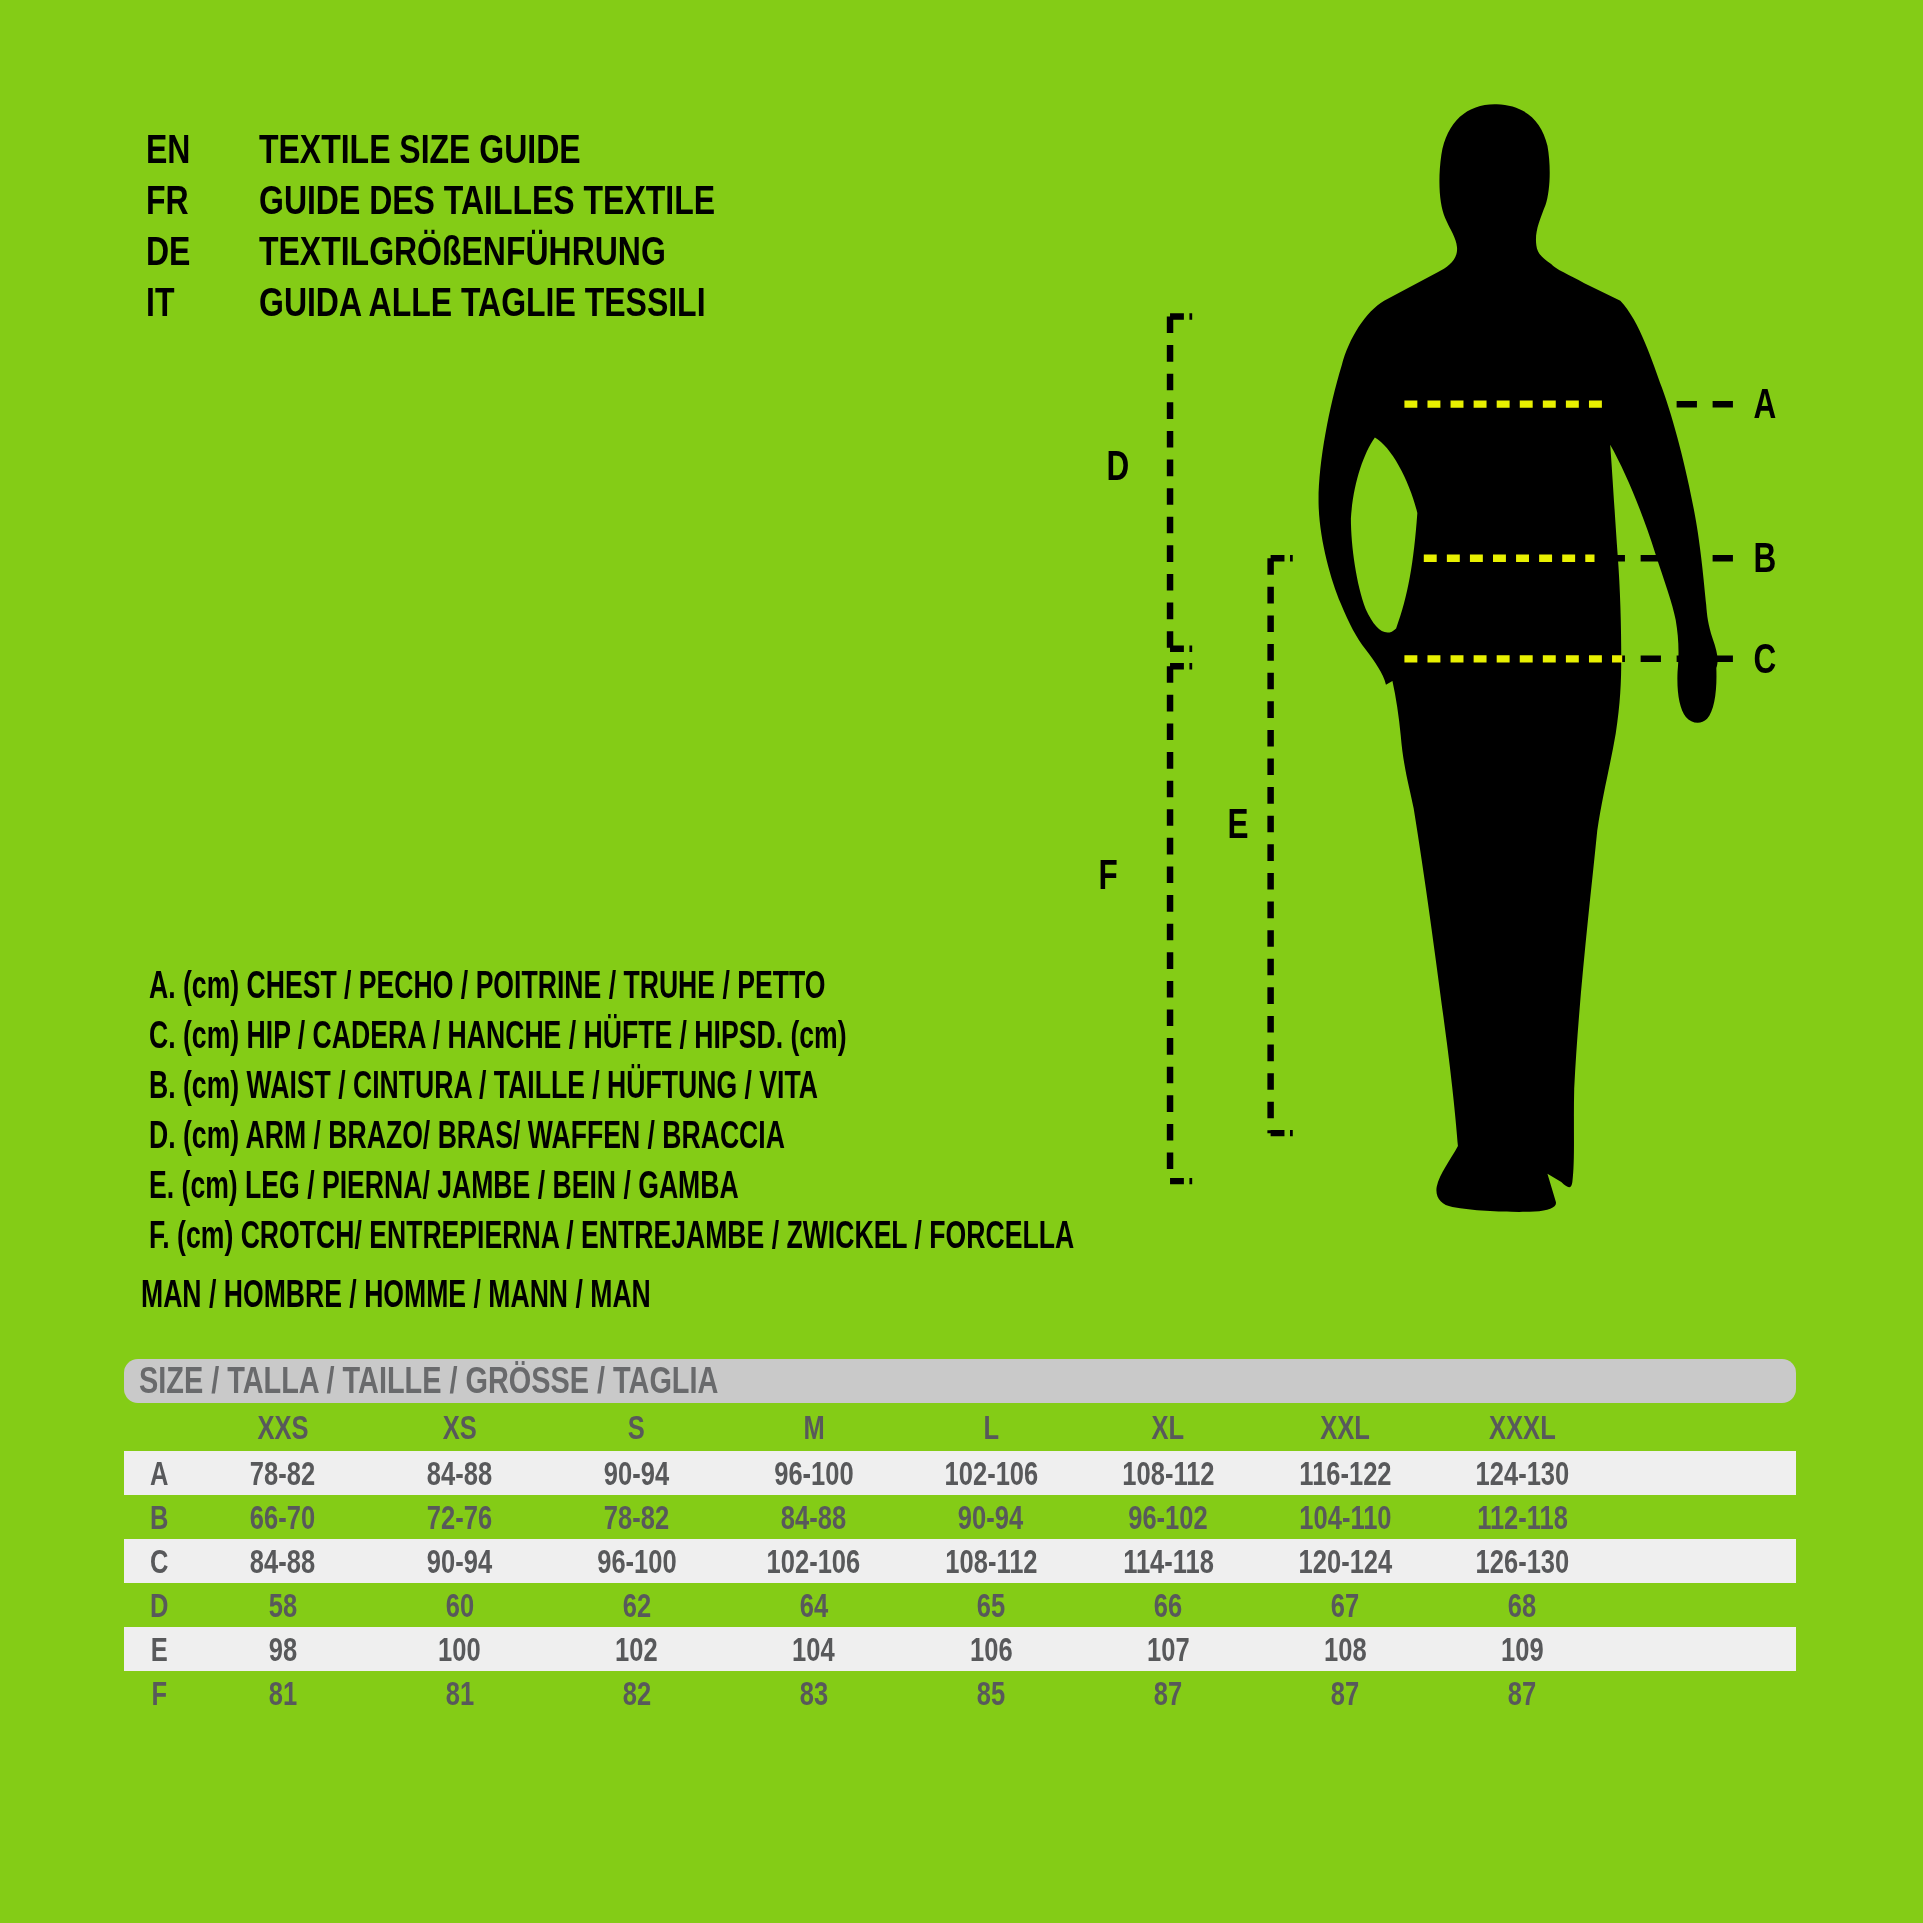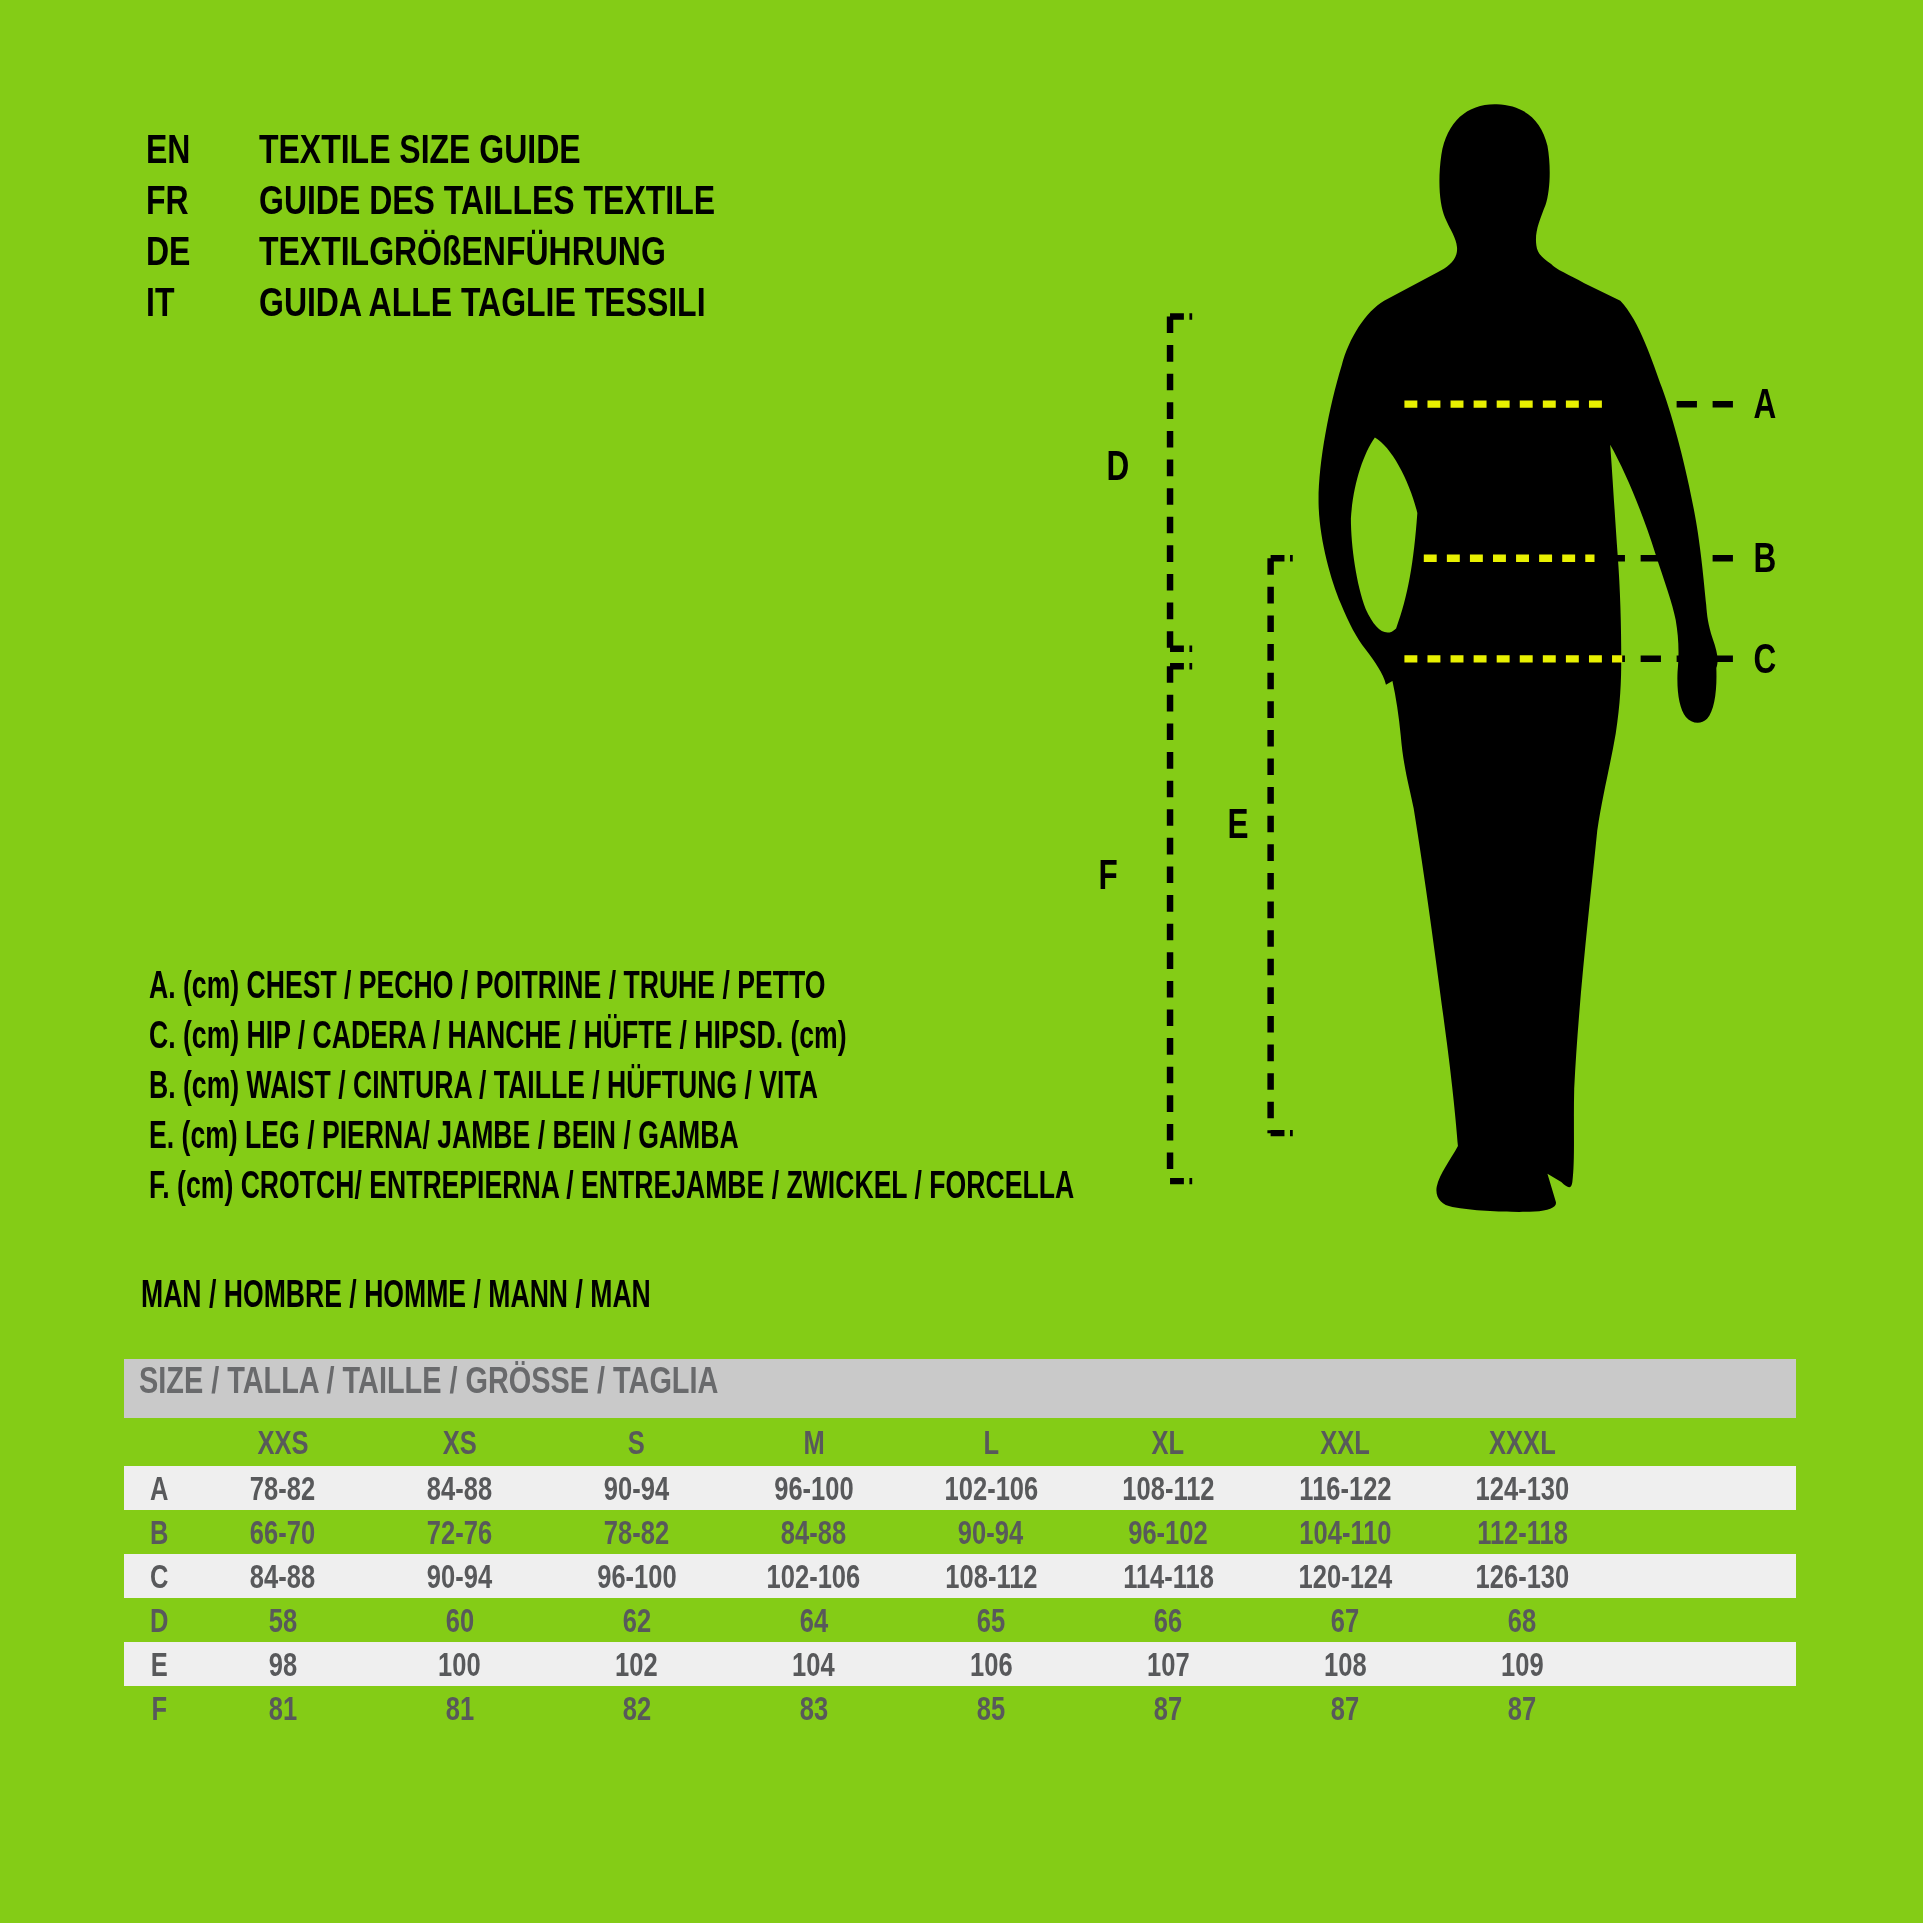--- a/index.html
+++ b/index.html
@@ -30,22 +30,22 @@
   
   #diagram-svg{position:absolute;left:0;top:0;}
   .measure-label{
     position:absolute;font-size:42px;font-weight:bold;color:#000;
     transform:translate(-50%,-50%) scaleX(0.75);white-space:nowrap;
   }
 
   
   #table-wrap{position:absolute;left:124px;top:1359px;width:1672px;}
   #table-band{
-    height:59px;line-height:44px;background:#c9c9c9;color:#696a6c;
-    font-size:37px;font-weight:bold;padding-left:14.8px;box-sizing:border-box;
+    height:44px;line-height:44px;background:#c9c9c9;color:#696a6c;
+    font-size:37px;font-weight:bold;padding-left:14.8px;box-sizing:border-box;border-radius:14px;
   }
   #size-table{border-collapse:collapse;table-layout:fixed;width:1672px;}
   #size-table td{padding:0;text-align:center;vertical-align:middle;
     font-size:34px;font-weight:bold;color:#58595b;}
   #size-table tr{height:44px;margin-top:27px;}
   #size-table tr.sizes-row{height:48px;}
   #size-table tr.stripe{background:#efefef;}
   #size-table td.row-label{text-align:center;}
 </style>
 </head>
@@ -147,20 +147,21 @@
   <div class="measure-label" style="left:1765px;top:558px;">B</div>
   <div class="measure-label" style="left:1765px;top:659px;">C</div>
   <div class="measure-label" style="left:1118px;top:466px;">D</div>
   <div class="measure-label" style="left:1238px;top:824px;">E</div>
   <div class="measure-label" style="left:1108px;top:875px;">F</div>
 
   <div id="legend-block">
       <div class="legend-line"><span class="cond">A. (cm) CHEST / PECHO / POITRINE / TRUHE / PETTO</span></div>
       <div class="legend-line"><span class="cond">C. (cm) HIP / CADERA / HANCHE / HÜFTE / HIPSD. (cm)</span></div>
       <div class="legend-line"><span class="cond">B. (cm) WAIST / CINTURA / TAILLE / HÜFTUNG / VITA</span></div>
+      <div class="legend-line"><span class="cond">D. (cm) ARM / BRAZO/ BRAS/ WAFFEN / BRACCIA</span></div>
       <div class="legend-line"><span class="cond">E. (cm) LEG / PIERNA/ JAMBE / BEIN / GAMBA</span></div>
       <div class="legend-line"><span class="cond">F. (cm) CROTCH/ ENTREPIERNA / ENTREJAMBE / ZWICKEL / FORCELLA</span></div>
     </div>
   <div id="category-line">
     <span class="cond">MAN / HOMBRE / HOMME / MANN / MAN</span>
   </div>
 
   <div id="table-wrap">
     <div id="table-band">
       <span class="cond">SIZE / TALLA / TAILLE / GRÖSSE / TAGLIA</span>

